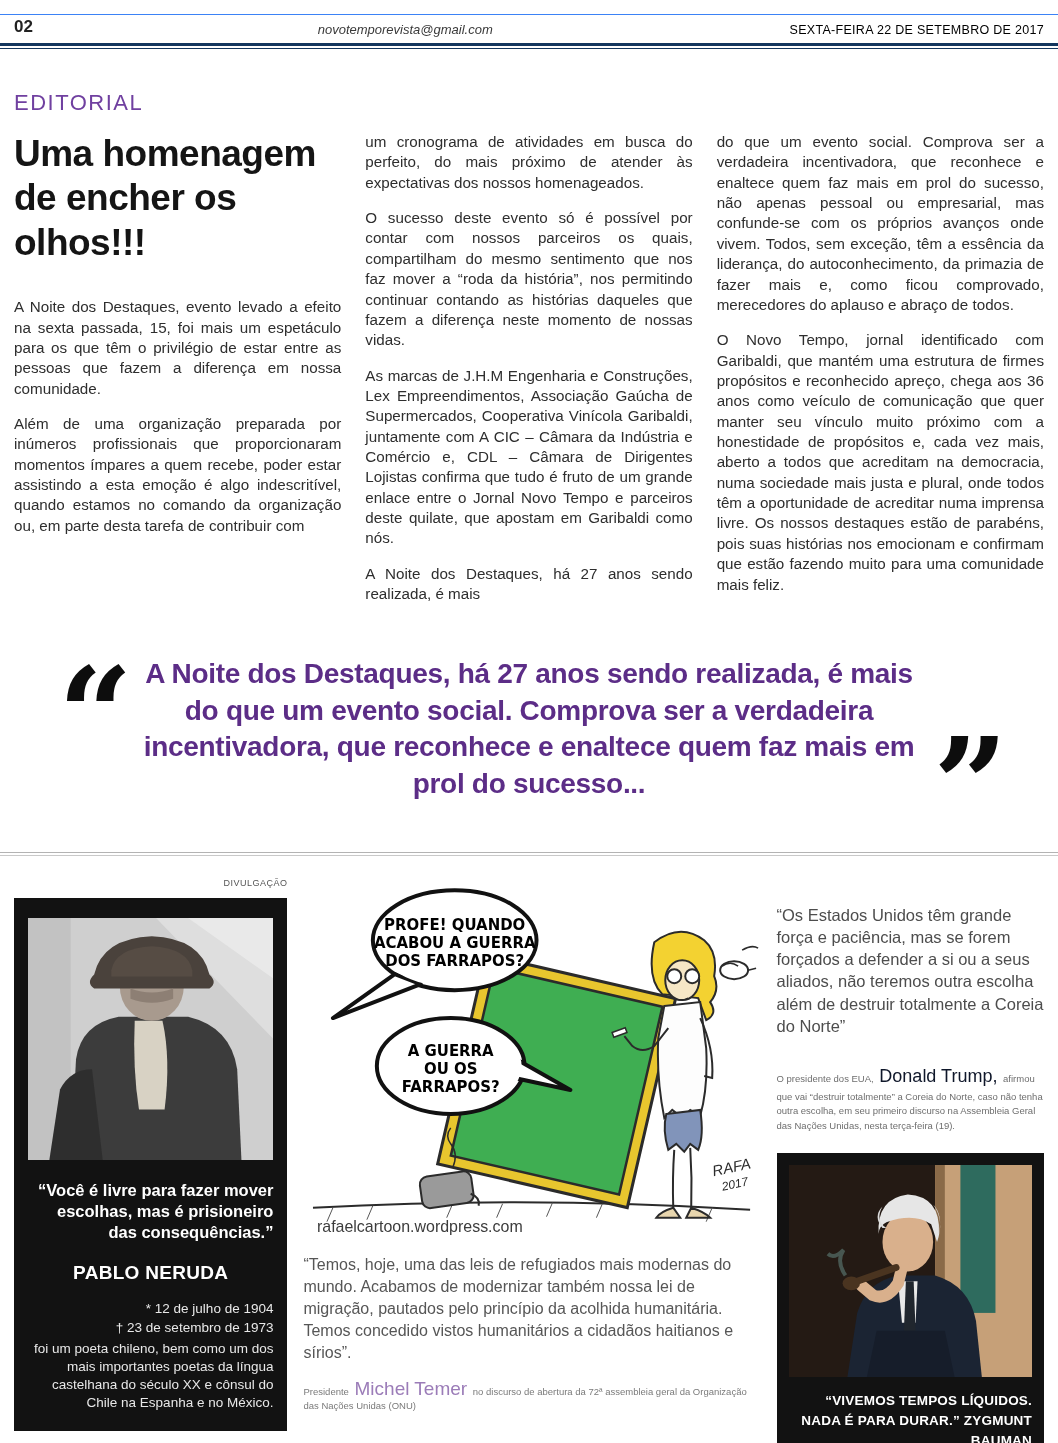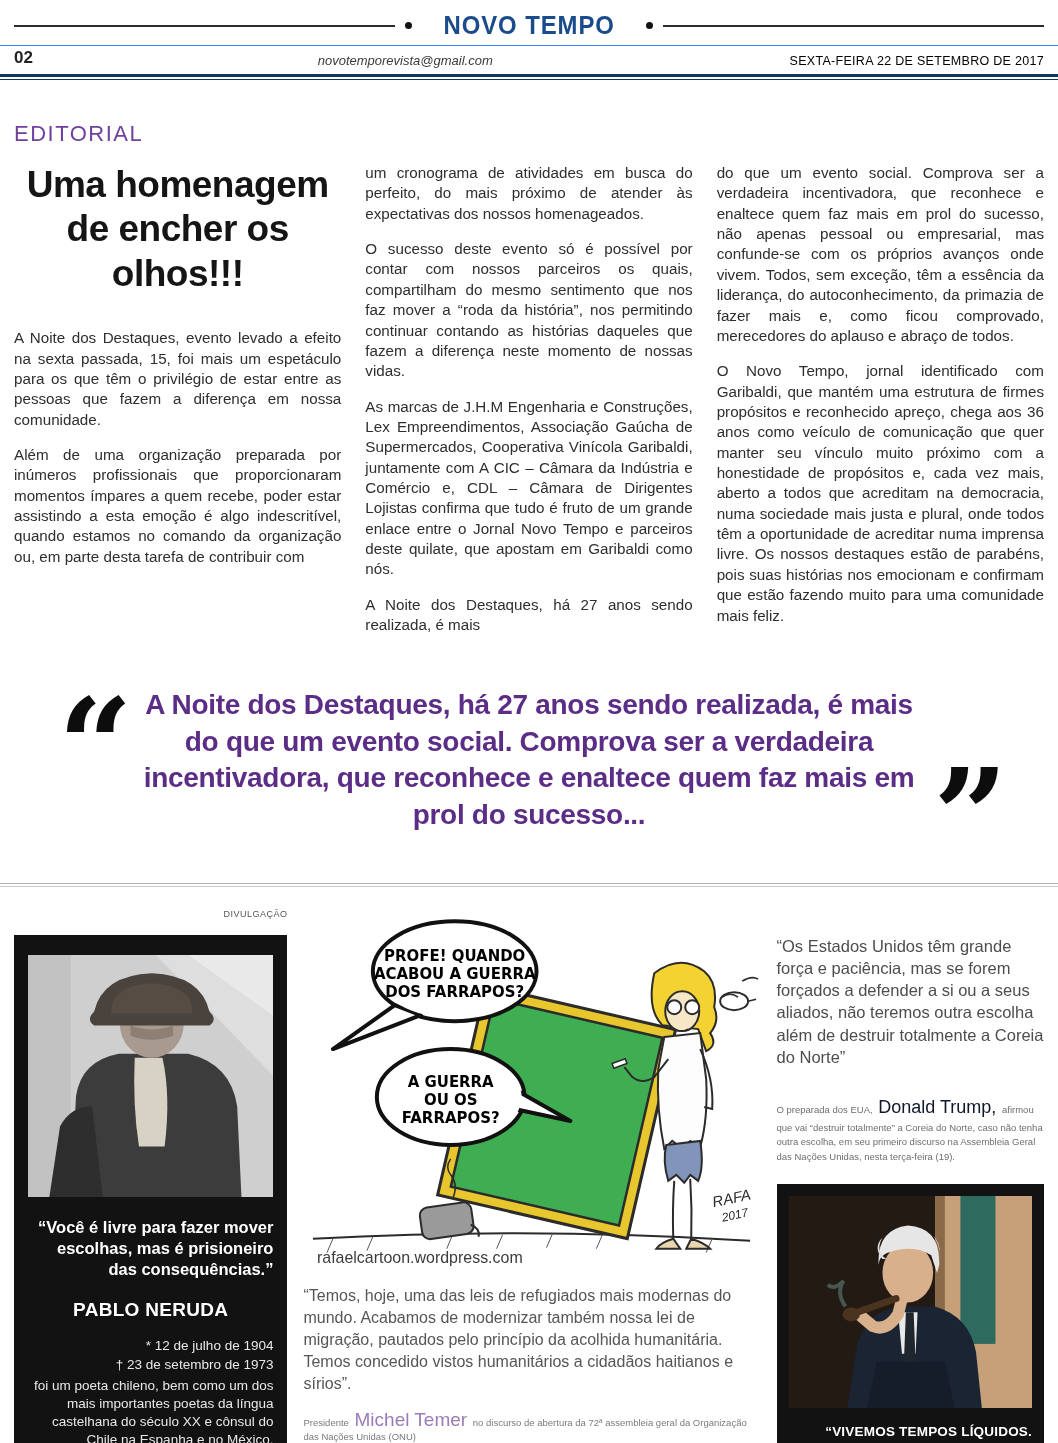--- a/index.html
+++ b/index.html
@@ -16,39 +16,39 @@
   .page-num { font-size:17px; font-weight:bold; color:#222; }
   .mast-email { font-size:13px; font-style:italic; color:#3a3a3a; transform:translateX(-6px); }
   .mast-date { font-size:12.5px; color:#000000; letter-spacing:.3px; }
   .rule-blue-thick { height:3px; background:#14365e; }
   .rule-blue-thin { height:1px; background:#14365e; margin-top:2px; }
 
   
   .section-label { margin:41px 14px 0 14px; font-size:22px; color:#7040a0; letter-spacing:1.5px; }
   .article { display:flex; gap:24px; padding:0 14px; margin-top:16px; }
   .article .col { flex:1; }
-  .headline { font-size:37px; line-height:1.2; font-weight:bold; color:#151515; letter-spacing:-.5px; margin-bottom:32px;text-align:center; }
+  .headline { font-size:37px; line-height:1.2; font-weight:bold; color:#151515; letter-spacing:-.5px; margin-bottom:32px; }
   .article p { font-size:15.2px; line-height:1.34; text-align:justify; color:#2e2e2e; margin-bottom:15px; }
 
   
   .pullquote { position:relative; margin:36px 40px 0 40px; height:168px; }
   .pq-mark { position:absolute; font-family:"DejaVu Serif", serif; font-weight:bold; font-size:130px; color:#0d0d0d; line-height:.6; }
   .pq-open { left:18px; top:20px; }
   .pq-close { right:10px; top:90px; }
   .pq-text { max-width:790px; margin:18px auto 0 auto; text-align:center; font-size:28px; font-weight:bold; line-height:1.32; color:#5c2d87; letter-spacing:-.3px; }
   .rule-double-gray { height:4px; border-top:1px solid #b3b3b3; border-bottom:1px solid #c9c9c9; }
   .mid-rule { margin-top:28px; }
 
   
   .middle { display:flex; gap:16px; padding:0 14px; margin-top:22px; align-items:flex-start; }
   .mid-a { width:274px; }
   .mid-b { width:458px; }
   .mid-c { width:268px; padding-top:26px; }
 
-  .credit-tiny { font-size:9px; color:#555; text-align:right; letter-spacing:.5px; margin-bottom:16px; }
+  .credit-tiny { font-size:9px; color:#555; text-align:right; letter-spacing:.5px; margin-bottom:10px; }
   .black-box { background:#121212; padding:20px 14px 18px 14px; }
   .nb-photo { width:100%; height:242px; display:block; margin-bottom:20px; }
   .nb-quote { color:#fff; font-weight:bold; font-size:16.5px; line-height:1.3; text-align:right; }
   .nb-name { color:#fff; font-weight:bold; font-size:19px; text-align:center; margin:18px 0 16px 0; letter-spacing:.3px; }
   .nb-line { color:#e8e8e8; font-size:13.5px; text-align:right; line-height:1.4; }
   .nb-bio { color:#e8e8e8; font-size:13.5px; text-align:right; line-height:1.35; margin-top:2px; }
 
   .cartoon-svg { width:100%; height:362px; display:block; }
   .refugee-quote { font-size:16px; color:#565656; line-height:1.38; margin-top:14px; padding-right:6px; }
   .temer-line { margin-top:14px; color:#7a7a7a; font-size:9.5px; }
@@ -62,27 +62,20 @@
   .zb-caption { color:#fff; font-weight:bold; font-size:13.5px; line-height:1.5; text-align:right; letter-spacing:.2px; }
 
   svg text.comic { font-family:"DejaVu Sans", sans-serif; font-weight:bold; }
 </style>
 </head>
 <body>
 
 <div class="page">
 
   <div class="header">
-    <div class="masthead-row">
-      <div class="mast-line"></div>
-      <div class="mast-dot"></div>
-      <div class="masthead">NOVO TEMPO</div>
-      <div class="mast-dot"></div>
-      <div class="mast-line"></div>
-    </div>
     <div class="meta-row">
       <div class="page-num">02</div>
       <div class="mast-email">novotemporevista@gmail.com</div>
       <div class="mast-date">SEXTA-FEIRA 22 DE SETEMBRO DE 2017</div>
     </div>
     <div class="rule-blue-thick"></div>
     <div class="rule-blue-thin"></div>
   </div>
 
   <div class="section-label">EDITORIAL</div>
@@ -216,21 +209,21 @@
       <div class="temer-line">
         <span>Presidente</span>
         <span class="temer-name">Michel Temer</span>
         <span>no discurso de abertura da 72ª assembleia geral da Organização das Nações Unidas (ONU)</span>
       </div>
     </div>
 
     <div class="mid-c">
       <div class="trump-quote">“Os Estados Unidos têm grande força e paciência, mas se forem forçados a defender a si ou a seus aliados, não teremos outra escolha além de destruir totalmente a Coreia do Norte”</div>
       <div class="trump-attr">
-        <span>O preparada dos EUA,</span>
+        <span>O presidente dos EUA,</span>
         <span class="trump-name">Donald Trump,</span>
         <span>afirmou que vai “destruir totalmente” a Coreia do Norte, caso não tenha outra escolha, em seu primeiro discurso na Assembleia Geral das Nações Unidas, nesta terça-feira (19).</span>
       </div>
 
       <div class="bauman-box">
         <svg class="zb-photo" viewBox="0 0 250 215" preserveAspectRatio="none">
           <rect width="250" height="215" fill="#241a14"></rect>
           <rect x="150" y="0" width="100" height="215" fill="#c6a078"></rect>
           <rect x="176" y="0" width="36" height="150" fill="#2e6b5e"></rect>
           <rect x="150" y="0" width="10" height="215" fill="#8a6a48"></rect>

